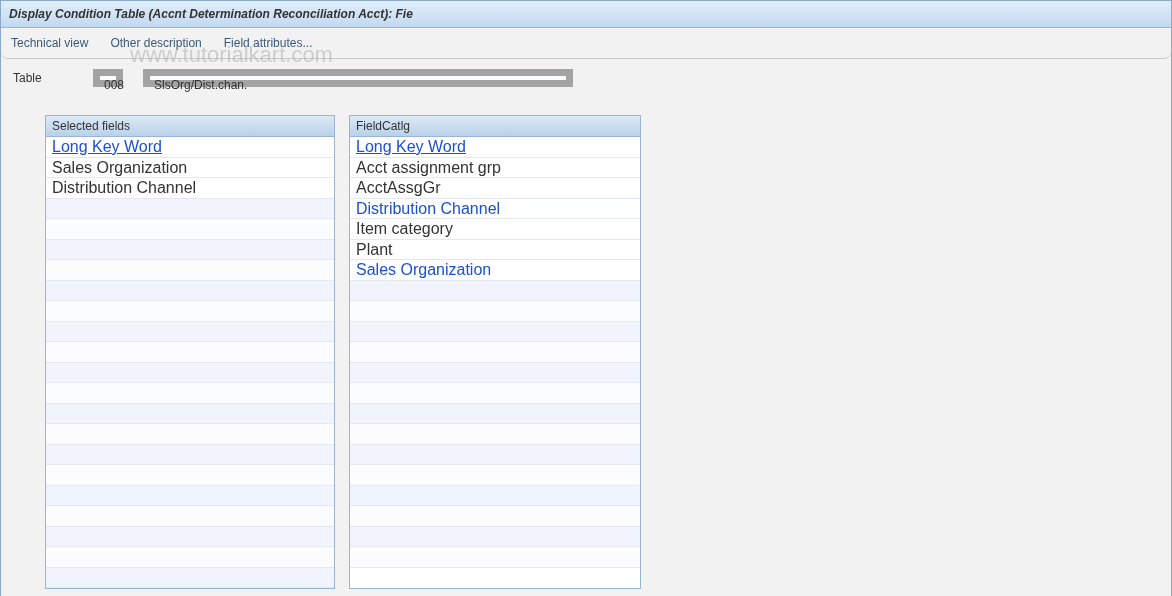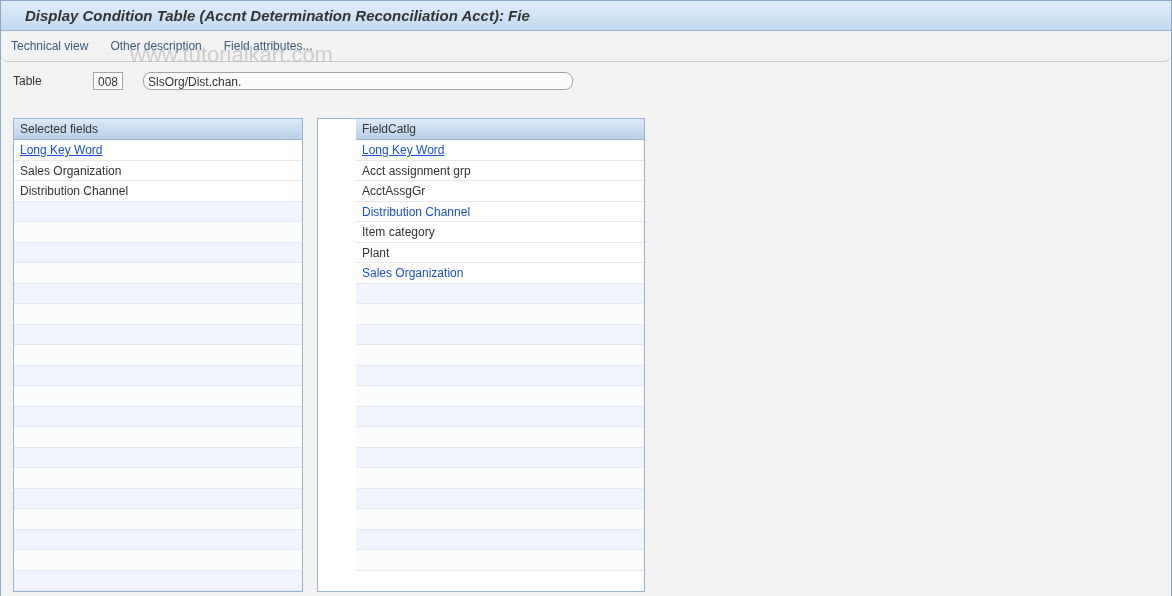--- a/index.html
+++ b/index.html
@@ -17,22 +17,22 @@
     .window {
       border: 1px solid #8aa8c7;
       height: 596px;
       background: #f2f2f2;
       display: flex;
       flex-direction: column;
     }
     .title-bar {
       background: linear-gradient(to bottom, #e1eefb 0%, #c2d9f0 100%);
       border-bottom: 1px solid #9ab5d1;
-      padding: 6px 24px;
-      font-size: 15px;
+      padding: 6px 8px;
+      font-size: 12px;
       font-weight: bold;
       font-style: italic;
       color: #333;
     }
     .menu-bar {
       background: #f2f2f2;
       border-bottom: 1px solid #c9c9c9;
       padding: 8px 10px;
       display: flex;
       gap: 22px;
@@ -56,71 +56,70 @@
       align-items: center;
       gap: 20px;
       font-size: 12px;
       color: #333;
       margin-bottom: 6px;
     }
     .field-row .label {
       width: 60px;
     }
     .field-input {
-      border: 1px solid #a3a3a3;
+      border: 7px solid #a3a3a3;
       background: #f9fbfd;
       padding: 2px 4px;
       font-size: 12px;
       height: 18px;
       line-height: 14px;
       color: #333;
     }
     .field-input.num {
       width: 30px;
       text-align: right;
     }
     .field-input.desc {
       width: 430px;
-      border-radius: 8px;
     }
     .panels {
       display: flex;
       gap: 14px;
       flex: 1;
     }
     .panel {
       border: 1px solid #9ab5d1;
       background: #fff;
       display: flex;
       flex-direction: column;
     }
     .panel.left {
       width: 290px;
+      margin-left: 32px;
     }
     .panel.right {
-      width: 328px;
-      padding-left: 38px;
+      width: 292px;
     }
     .panel-header {
       background: linear-gradient(to bottom, #dce9f7 0%, #b9d1e9 100%);
       border-bottom: 1px solid #9ab5d1;
       padding: 3px 6px;
       font-size: 12px;
       color: #333;
     }
     .panel-body {
       flex: 1;
       display: flex;
       flex-direction: column;
       overflow: hidden;
     }
     .row {
       border-bottom: 1px solid #e4e9f0;
       padding: 3px 6px;
-      font-size: 12px;
+      font-size: 16px;
       color: #333;
       height: 20.5px;
       line-height: 14px;
     }
     .row.hd {
       color: #1a4fd6;
       text-decoration: underline;
     }
     .row.link {
       color: #1a4fd6;

